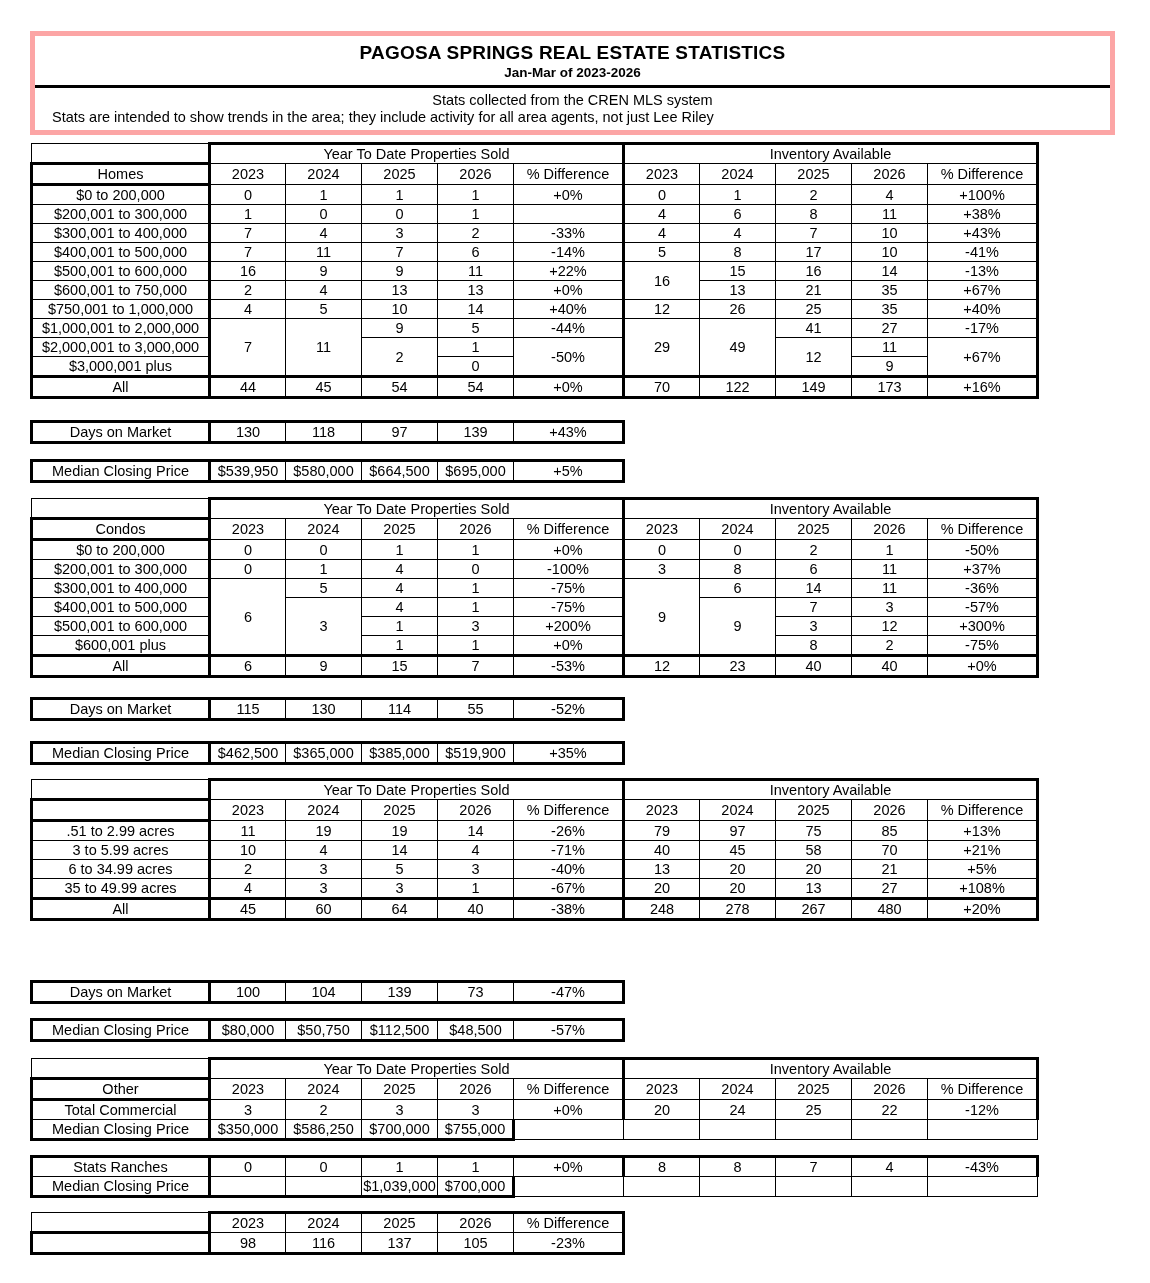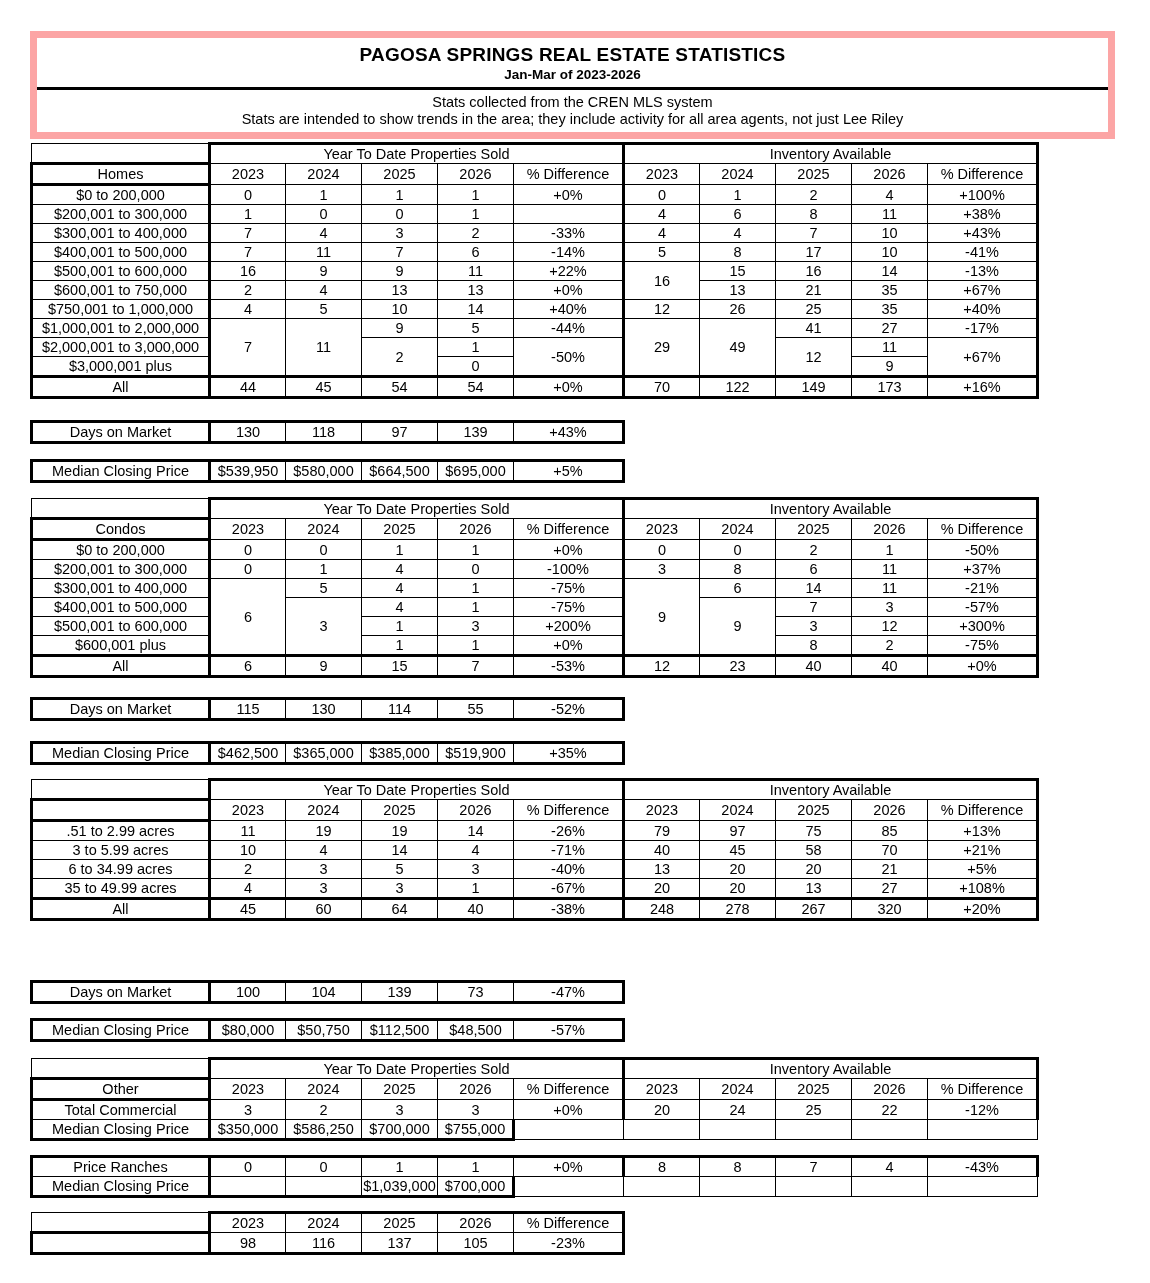--- a/index.html
+++ b/index.html
@@ -7,32 +7,32 @@
     width:1150px;height:1283px;
     font-family:"Liberation Sans", sans-serif;
     color:#000;
     -webkit-font-smoothing:none;
   }
   .page{position:relative;width:1150px;height:1283px;padding:0;box-sizing:border-box;}
 
   
   .titlebox{
     position:absolute;left:30px;top:31px;width:1085px;
-    border:7px solid #fca5a5;box-sizing:border-box;background:#fff;
+    border:5px solid #fca5a5;box-sizing:border-box;background:#fff;
   }
   .titlebox .t1{
     text-align:center;font-weight:bold;font-size:19px;letter-spacing:.2px;
     padding:6px 0 1px 0;
   }
   .titlebox .t2{
     text-align:center;font-weight:bold;font-size:13.5px;padding:0 0 5px 0;
   }
   .titlebox .sep{border-top:3px solid #000;}
   .titlebox .t3{text-align:center;font-size:14.5px;padding:4px 0 1px 0;}
-  .titlebox .t4{text-align:center;font-size:14.5px;padding:0 0 5px 0;}
+  .titlebox .t4{font-size:14.5px;padding:0 0 5px 17px;}
 
   
   table.grid{border-collapse:collapse;table-layout:fixed;}
   table.grid td,table.grid th{
     border:1px solid #000;
     font-size:14.5px;
     text-align:center;
     vertical-align:middle;
     height:18px;
     padding:0;
@@ -367,21 +367,21 @@
       <td class="lbl bl">$300,001 to 400,000</td>
       <td class="bl" rowspan="4">6</td>
       <td>5</td>
       <td>4</td>
       <td>1</td>
       <td class="br">-75%</td>
       <td class="bl" rowspan="4">9</td>
       <td>6</td>
       <td>14</td>
       <td>11</td>
-      <td class="br">-21%</td>
+      <td class="br">-36%</td>
     </tr>
 
     <tr>
       <td class="lbl bl">$400,001 to 500,000</td>
       <td rowspan="3">3</td>
       <td>4</td>
       <td>1</td>
       <td class="br">-75%</td>
       <td rowspan="3">9</td>
       <td>7</td>
@@ -557,21 +557,21 @@
     <tr>
       <td class="lbl hdr bl bb bt">All</td>
       <td class="hdr bl bb bt">45</td>
       <td class="hdr bb bt">60</td>
       <td class="hdr bb bt">64</td>
       <td class="hdr bb bt">40</td>
       <td class="hdr bb bt br">-38%</td>
       <td class="hdr bl bb bt">248</td>
       <td class="hdr bb bt">278</td>
       <td class="hdr bb bt">267</td>
-      <td class="hdr bb bt">320</td>
+      <td class="hdr bb bt">480</td>
       <td class="hdr bb bt br">+20%</td>
     </tr>
   </tbody>
     </table>
 
   <table class="grid sect" style="left:30px;top:980px;">
     <colgroup>
         <col style="width:178px">
         <col style="width:76px">
         <col style="width:76px">
@@ -685,21 +685,21 @@
         <col style="width:76px">
         <col style="width:110px">
       <col style="width:76px">
         <col style="width:76px">
         <col style="width:76px">
         <col style="width:76px">
         <col style="width:110px">
     </colgroup>
     <tbody>
         <tr>
-      <td class="lbl bl bt">Price Ranches</td>
+      <td class="lbl bl bt">Stats Ranches</td>
       <td class="bl bt">0</td>
       <td class="bt">0</td>
       <td class="bt">1</td>
       <td class="bt">1</td>
       <td class="bt br">+0%</td>
       <td class="bl bt">8</td>
       <td class="bt">8</td>
       <td class="bt">7</td>
       <td class="bt">4</td>
       <td class="bt br">-43%</td>

